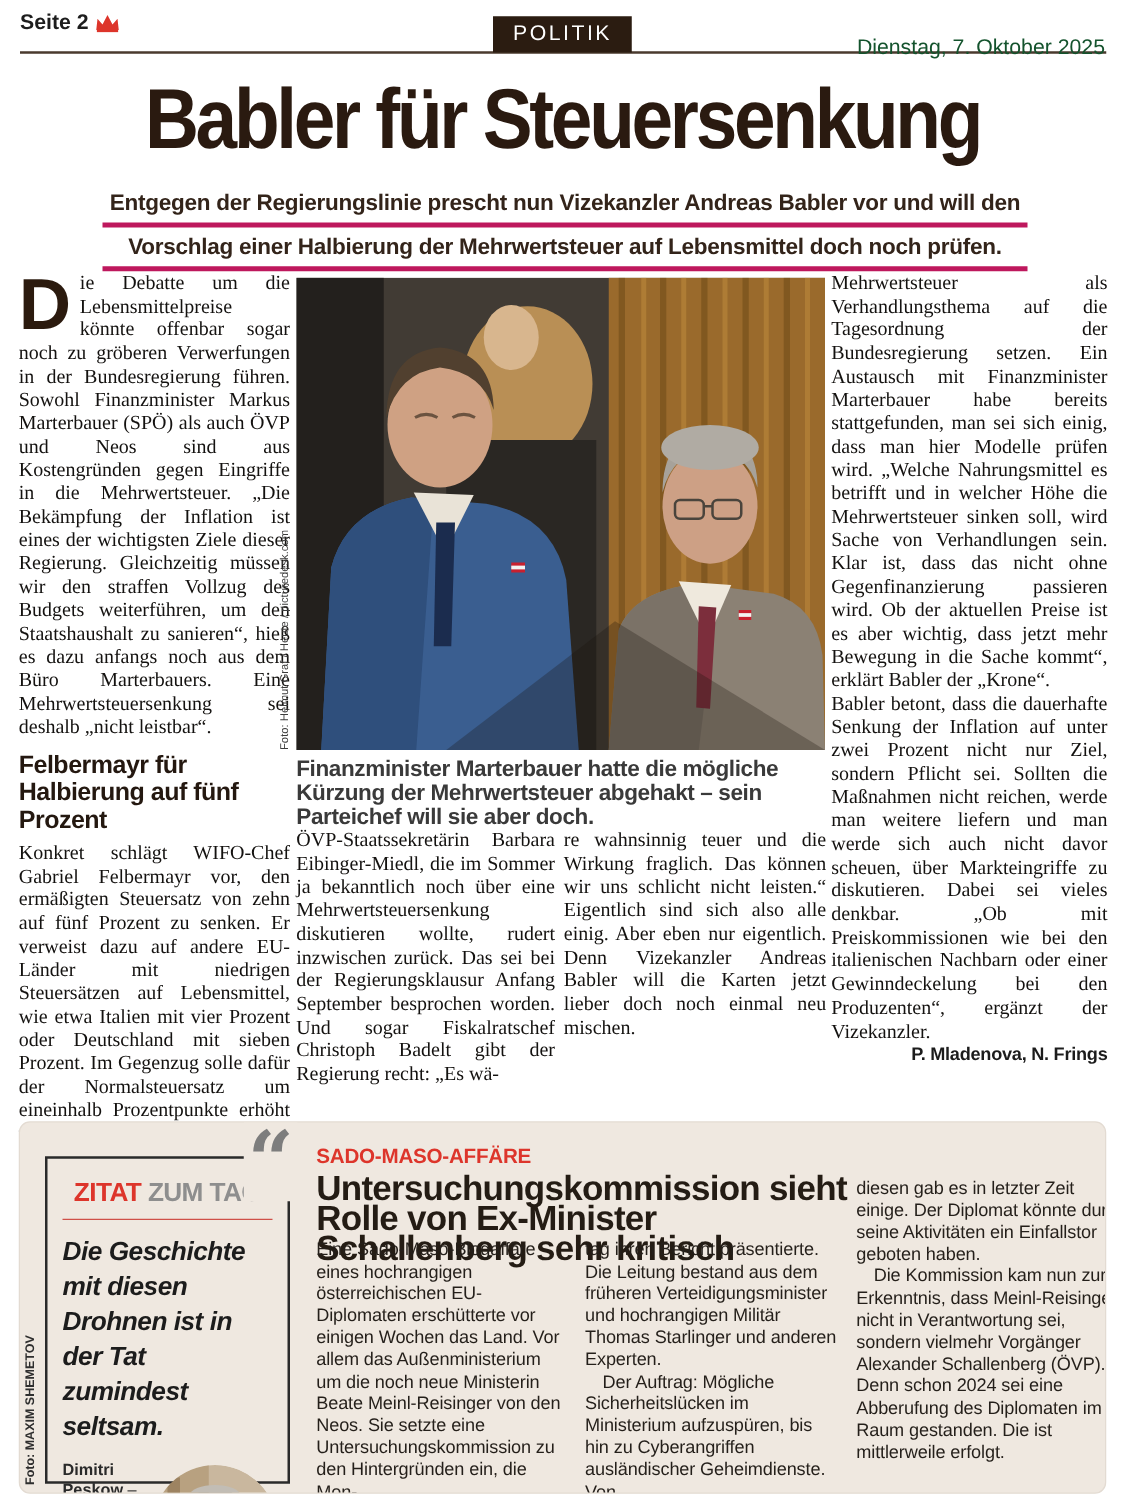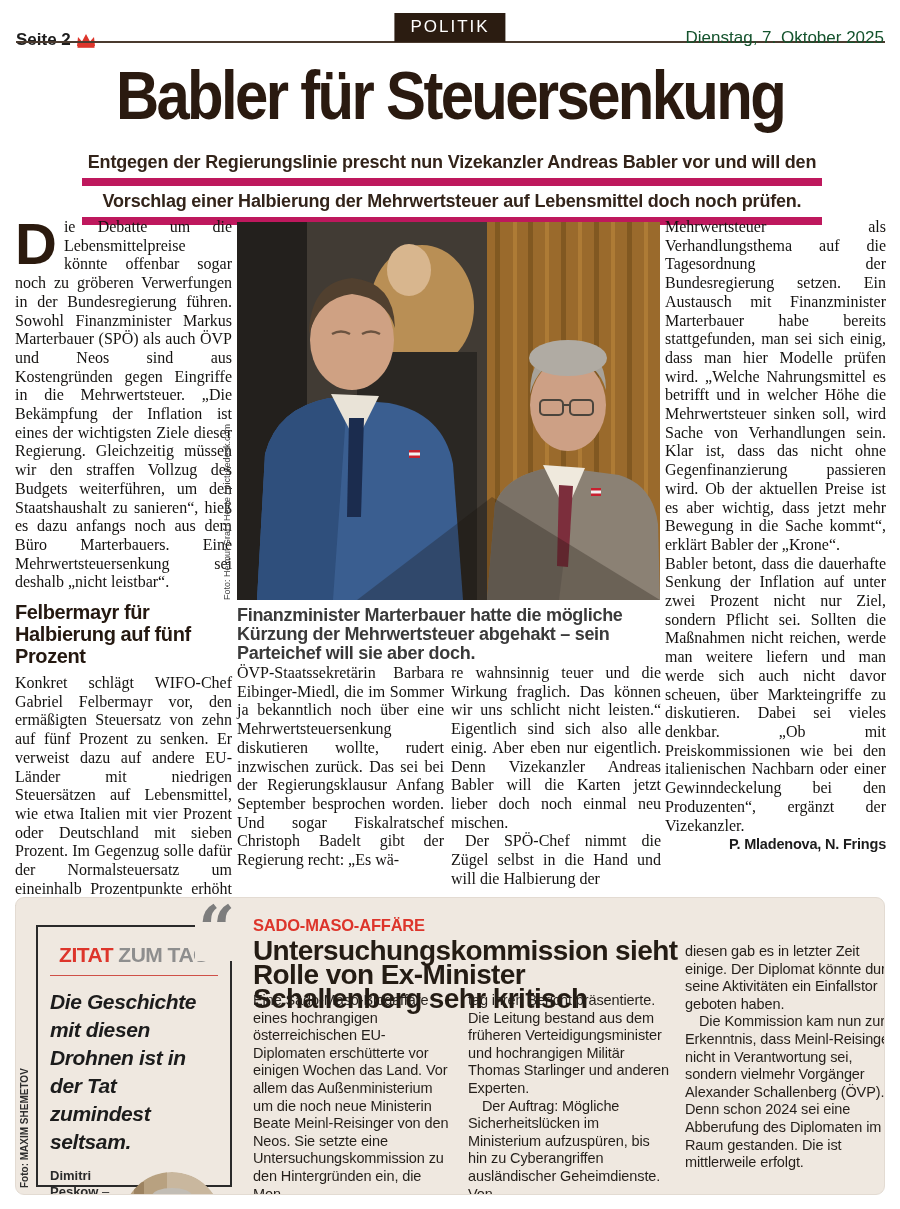--- a/index.html
+++ b/index.html
@@ -2,35 +2,35 @@
 <html><head>
 <meta charset="utf-8">
 <style>
   * { margin:0; padding:0; box-sizing:border-box; }
   html,body { background:#ffffff; }
   .page { position:relative; width:900px; height:1209px; background:#fff; overflow:hidden;
           font-family:"Liberation Sans", sans-serif; color:#1a1a1a; }
 
   
   .masthead-rule { position:absolute; left:16px; right:15px; top:41px; height:2px; background:#4a3a2e; }
-  .page-label { position:absolute; left:16px; top:30px; display:flex; align-items:center; gap:5px;
+  .page-label { position:absolute; left:16px; top:8px; display:flex; align-items:center; gap:5px;
                 font-weight:bold; font-size:17px; color:#1d1d1d;text-align:center; }
   .crown { width:20px; height:15px; display:inline-block; }
   .section-badge { position:absolute; left:50%; top:13px; transform:translateX(-50%);
                    background:#2b1c11; color:#fff; font-weight:normal; font-size:17px;
                    letter-spacing:2px; padding:4px 16px 5px; z-index:2; }
   .date-label { position:absolute; right:16px; top:28px; font-weight:normal; font-size:17px; color:#14532d; }
 
   
   .headline { position:absolute; left:0; top:56px; width:100%; text-align:center;
               font-size:68px; font-weight:bold; color:#2a1a10; letter-spacing:-3px;
               transform:scaleX(0.88); transform-origin:center; white-space:nowrap; }
   .lede { position:absolute; left:82px; top:150px; width:740px; color:#33241a;
           font-size:18px; font-weight:bold; letter-spacing:-0.2px; text-align:center; }
-  .lede-line { display:block; padding:2px 0 5px; border-bottom:8px solid #be185d; margin-bottom:3px;text-align:center; }
+  .lede-line { display:block; padding:2px 0 5px; border-bottom:4px solid #be185d; margin-bottom:3px;text-align:center; }
 
   
   .serif { font-family:"Liberation Serif", serif; font-size:16px; line-height:18.7px;
            text-align:justify; color:#141210; }
   .serif p + p { margin-top:0; }
   .indent { text-indent:14px; }
   .dropcap { float:left; font-family:"Liberation Sans", sans-serif; font-weight:bold;
              font-size:58px; line-height:48px; color:#2b1a0e; padding:2px 7px 0 0; }
   .subhead { font-family:"Liberation Sans", sans-serif; font-weight:bold; font-size:20px;
              line-height:22px; color:#241810; letter-spacing:-0.4px; margin:9px 0 7px; text-align:left; }
@@ -162,21 +162,20 @@
     </svg>
   </div>
   <div class="photo-credit">Foto: Helmut Graf / Heute / picturedesk.com</div>
   <div class="caption">Finanzminister Marterbauer hatte die mögliche Kürzung der Mehrwertsteuer abgehakt – sein Parteichef will sie aber doch.</div>
 
   <div class="mid-col1 serif">
     <p>ÖVP-Staatssekretärin Barbara Eibinger-Miedl, die im Sommer ja bekanntlich noch über eine Mehrwertsteuersenkung diskutieren wollte, rudert inzwischen zurück. Das sei bei der Regierungsklausur Anfang September besprochen worden. Und sogar Fiskalratschef Christoph Badelt gibt der Regierung recht: „Es wä-</p>
   </div>
   <div class="mid-col2 serif">
     <p>re wahnsinnig teuer und die Wirkung fraglich. Das können wir uns schlicht nicht leisten.“ Eigentlich sind sich also alle einig. Aber eben nur eigentlich. Denn Vizekanzler Andreas Babler will die Karten jetzt lieber doch noch einmal neu mischen.</p>
-    <p class="indent">Der SPÖ-Chef nimmt die Zügel selbst in die Hand und will die Halbierung der</p>
   </div>
 
   <div class="col-right serif">
     <p>Mehrwertsteuer als Verhandlungsthema auf die Tagesordnung der Bundesregierung setzen. Ein Austausch mit Finanzminister Marterbauer habe bereits stattgefunden, man sei sich einig, dass man hier Modelle prüfen wird. „Welche Nahrungsmittel es betrifft und in welcher Höhe die Mehrwertsteuer sinken soll, wird Sache von Verhandlungen sein. Klar ist, dass das nicht ohne Gegenfinanzierung passieren wird. Ob der aktuellen Preise ist es aber wichtig, dass jetzt mehr Bewegung in die Sache kommt“, erklärt Babler der „Krone“.</p>
     <p>
       <span>Babler betont, dass die dauerhafte Senkung der Inflation auf unter zwei Prozent nicht nur Ziel, sondern Pflicht sei. Sollten die Maßnahmen nicht reichen, werde man weitere liefern und man werde sich auch nicht davor scheuen, über Markteingriffe zu diskutieren. Dabei sei vieles denkbar. „Ob mit Preiskommissionen wie bei den italienischen Nachbarn oder einer Gewinndeckelung bei den Produzenten“, ergänzt der Vizekanzler.</span>
       <span class="byline">P. Mladenova, N. Frings</span>
     </p>
   </div>
 

